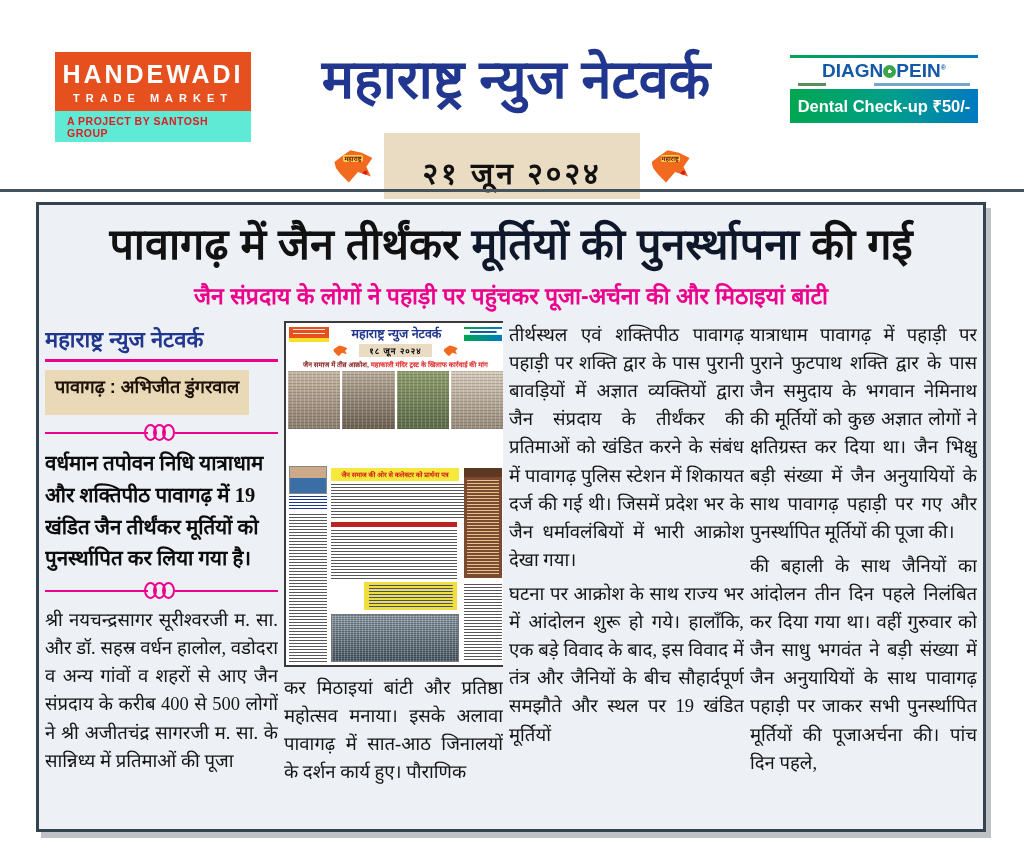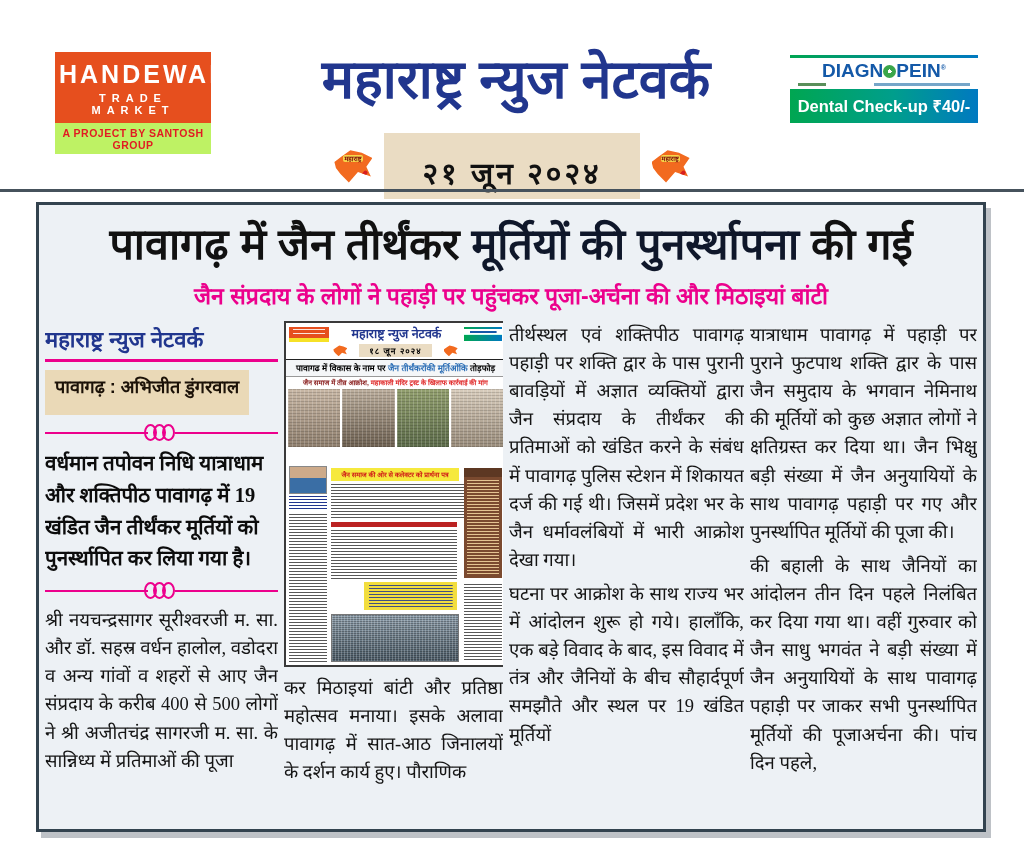--- a/index.html
+++ b/index.html
@@ -1,25 +1,25 @@
 <!DOCTYPE html>
 <html><head>
 <meta charset="utf-8">
 <style>
   html,body{margin:0;padding:0;background:#fff;}
   .page{position:relative;width:1024px;height:868px;background:#fff;overflow:hidden;
         font-family:"Liberation Sans",sans-serif;}
 
   
-  .mast-left{position:absolute;left:55px;top:52px;width:156px;}
+  .mast-left{position:absolute;left:55px;top:52px;width:196px;}
   .mast-left .redbox{background:#e64f1e;color:#fff;text-align:center;padding:10px 4px 7px;}
   .mast-left .l1{font-weight:800;font-size:25px;letter-spacing:3px;line-height:1;}
   .mast-left .l2{font-weight:700;font-size:11px;letter-spacing:6px;margin-top:5px;}
-  .mast-left .yellowbar{background:#bef264;color:#e21b22;font-weight:800;font-size:10.5px;
-        text-align:center;padding:4px 0 3px;letter-spacing:.5px;}
+  .mast-left .yellowbar{background:#5eead4;color:#e21b22;font-weight:800;font-size:10.5px;
+        text-align:left;padding:4px 12px 3px;letter-spacing:.5px;}
 
   .mast-title{position:absolute;left:262px;top:40px;width:508px;text-align:center;
         color:#21368e;font-weight:800;font-size:54px;line-height:1.45;letter-spacing:0px;}
 
   .mast-right{position:absolute;left:790px;top:55px;width:188px;}
   .mast-right .gline{height:3px;background:linear-gradient(90deg,#00a651,#0079c1);}
   .brandrow{background:#fff;text-align:center;padding:3px 0 1px;font-weight:800;font-size:19px;color:#1459a8;line-height:1;}
   .brandrow .flower{display:inline-block;width:13px;height:13px;border-radius:50%;
         background:radial-gradient(circle,#fff 0 2px,#3aa54a 2px 100%);vertical-align:-1px;}
   .brandrow sup{font-size:7px;color:#1459a8;}
@@ -137,21 +137,21 @@
 
   <div class="mast-title">महाराष्ट्र न्युज नेटवर्क</div>
 
   <div class="mast-right">
     <div class="gline"></div>
     <div class="brandrow"><span>DIAGN</span><span class="flower"></span><span>PEIN</span><sup>®</sup></div>
     <div class="tagrow">
         <i class="t1"></i>
         <i class="t2"></i>
       </div>
-    <div class="tealbar">Dental Check-up ₹40/-</div>
+    <div class="tealbar">Dental Check-up ₹50/-</div>
   </div>
 
   <div class="daterow">
     <div class="mapicon">
       <span class="lbl">महाराष्ट्र</span>
       <span class="mic"></span>
     </div>
     <div class="datechip">२१ जून २०२४</div>
     <div class="mapicon">
       <span class="lbl">महाराष्ट्र</span>
@@ -200,21 +200,20 @@
                 <div class="g"></div>
                 <div class="w"></div>
                 <div class="t"></div>
               </div>
           </div>
           <div class="c-dates">
             <div class="minimap"></div>
             <div class="c-datechip">१८ जून २०२४</div>
             <div class="minimap"></div>
           </div>
-          <div class="c-headline"><span>पावागढ में विकास के नाम पर </span><span class="blue">जैन तीर्थंकरोंकी मूर्तिओंकि </span><span>तोड़फोड़</span></div>
           <div class="c-subhead"><span class="m">जैन समाज में तीव्र आक्रोश, </span><span class="r">महाकाली मंदिर ट्रस्ट के खिलाफ कार्रवाई की मांग</span></div>
           <div class="c-photos">
             <div style="--a:#c9b8a6;--b:#8f7f6e;"></div>
             <div style="--a:#bdaf9e;--b:#6e6152;"></div>
             <div style="--a:#93a06f;--b:#5c6b4a;"></div>
             <div style="--a:#d9cdbd;--b:#9a8d7c;"></div>
           </div>
           <div class="c-body">
             <div class="c-left">
               <div class="c-port"></div>

